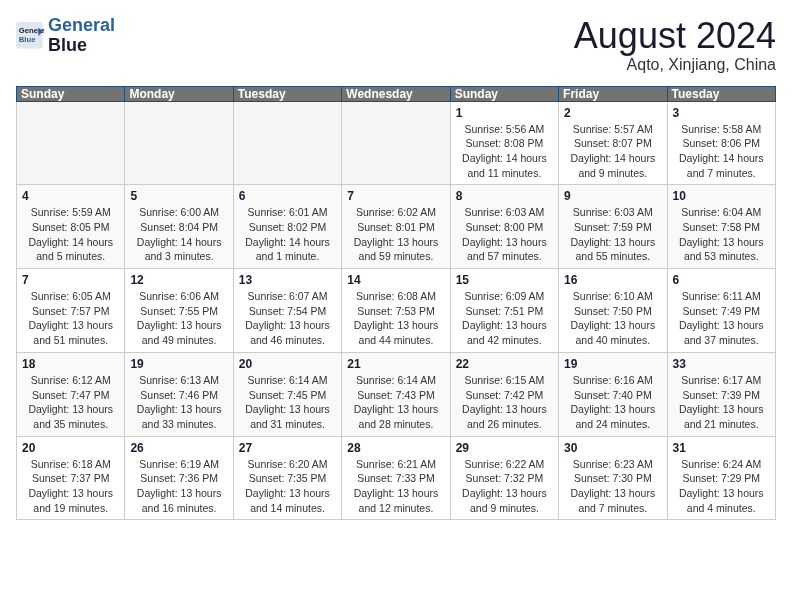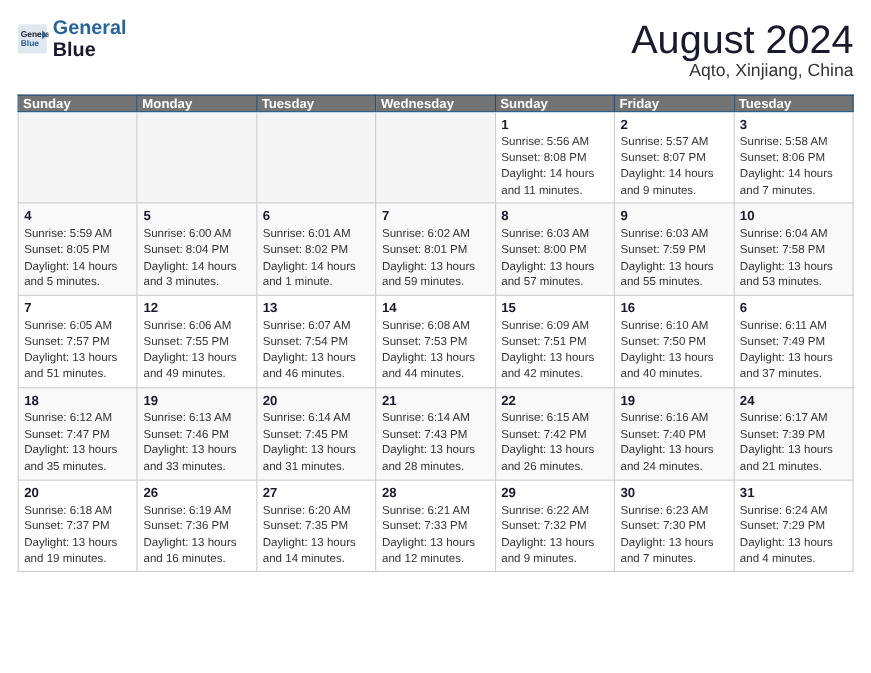--- a/index.html
+++ b/index.html
@@ -79,20 +79,21 @@
     .day-number {
       font-weight: bold;
       font-size: 12px;
       color: #1a1a2e;
       margin-bottom: 2px;
     }
     .day-info {
       color: #333;
       font-size: 10.5px;
       line-height: 1.4;
+      text-align: center;
     }
   </style>
 </head>
 <body>
 
 <div class="header">
   <div class="logo">
     <svg class="logo-icon" viewBox="0 0 40 40">
       <rect x="0" y="0" width="38" height="38" rx="4" fill="#2a6496" opacity="0.15"></rect>
       <text x="4" y="16" font-size="11" font-weight="bold" fill="#1a1a2e">General</text>
@@ -221,21 +222,21 @@
         </td>
         <td>
           <div class="day-number">22</div>
           <div class="day-info">Sunrise: 6:15 AM<br>Sunset: 7:42 PM<br>Daylight: 13 hours and 26 minutes.</div>
         </td>
         <td>
           <div class="day-number">19</div>
           <div class="day-info">Sunrise: 6:16 AM<br>Sunset: 7:40 PM<br>Daylight: 13 hours and 24 minutes.</div>
         </td>
         <td>
-          <div class="day-number">24</div>
+          <div class="day-number">33</div>
           <div class="day-info">Sunrise: 6:17 AM<br>Sunset: 7:39 PM<br>Daylight: 13 hours and 21 minutes.</div>
         </td>
       </tr>
       <tr>
         <td>
           <div class="day-number">20</div>
           <div class="day-info">Sunrise: 6:18 AM<br>Sunset: 7:37 PM<br>Daylight: 13 hours and 19 minutes.</div>
         </td>
         <td>
           <div class="day-number">26</div>

